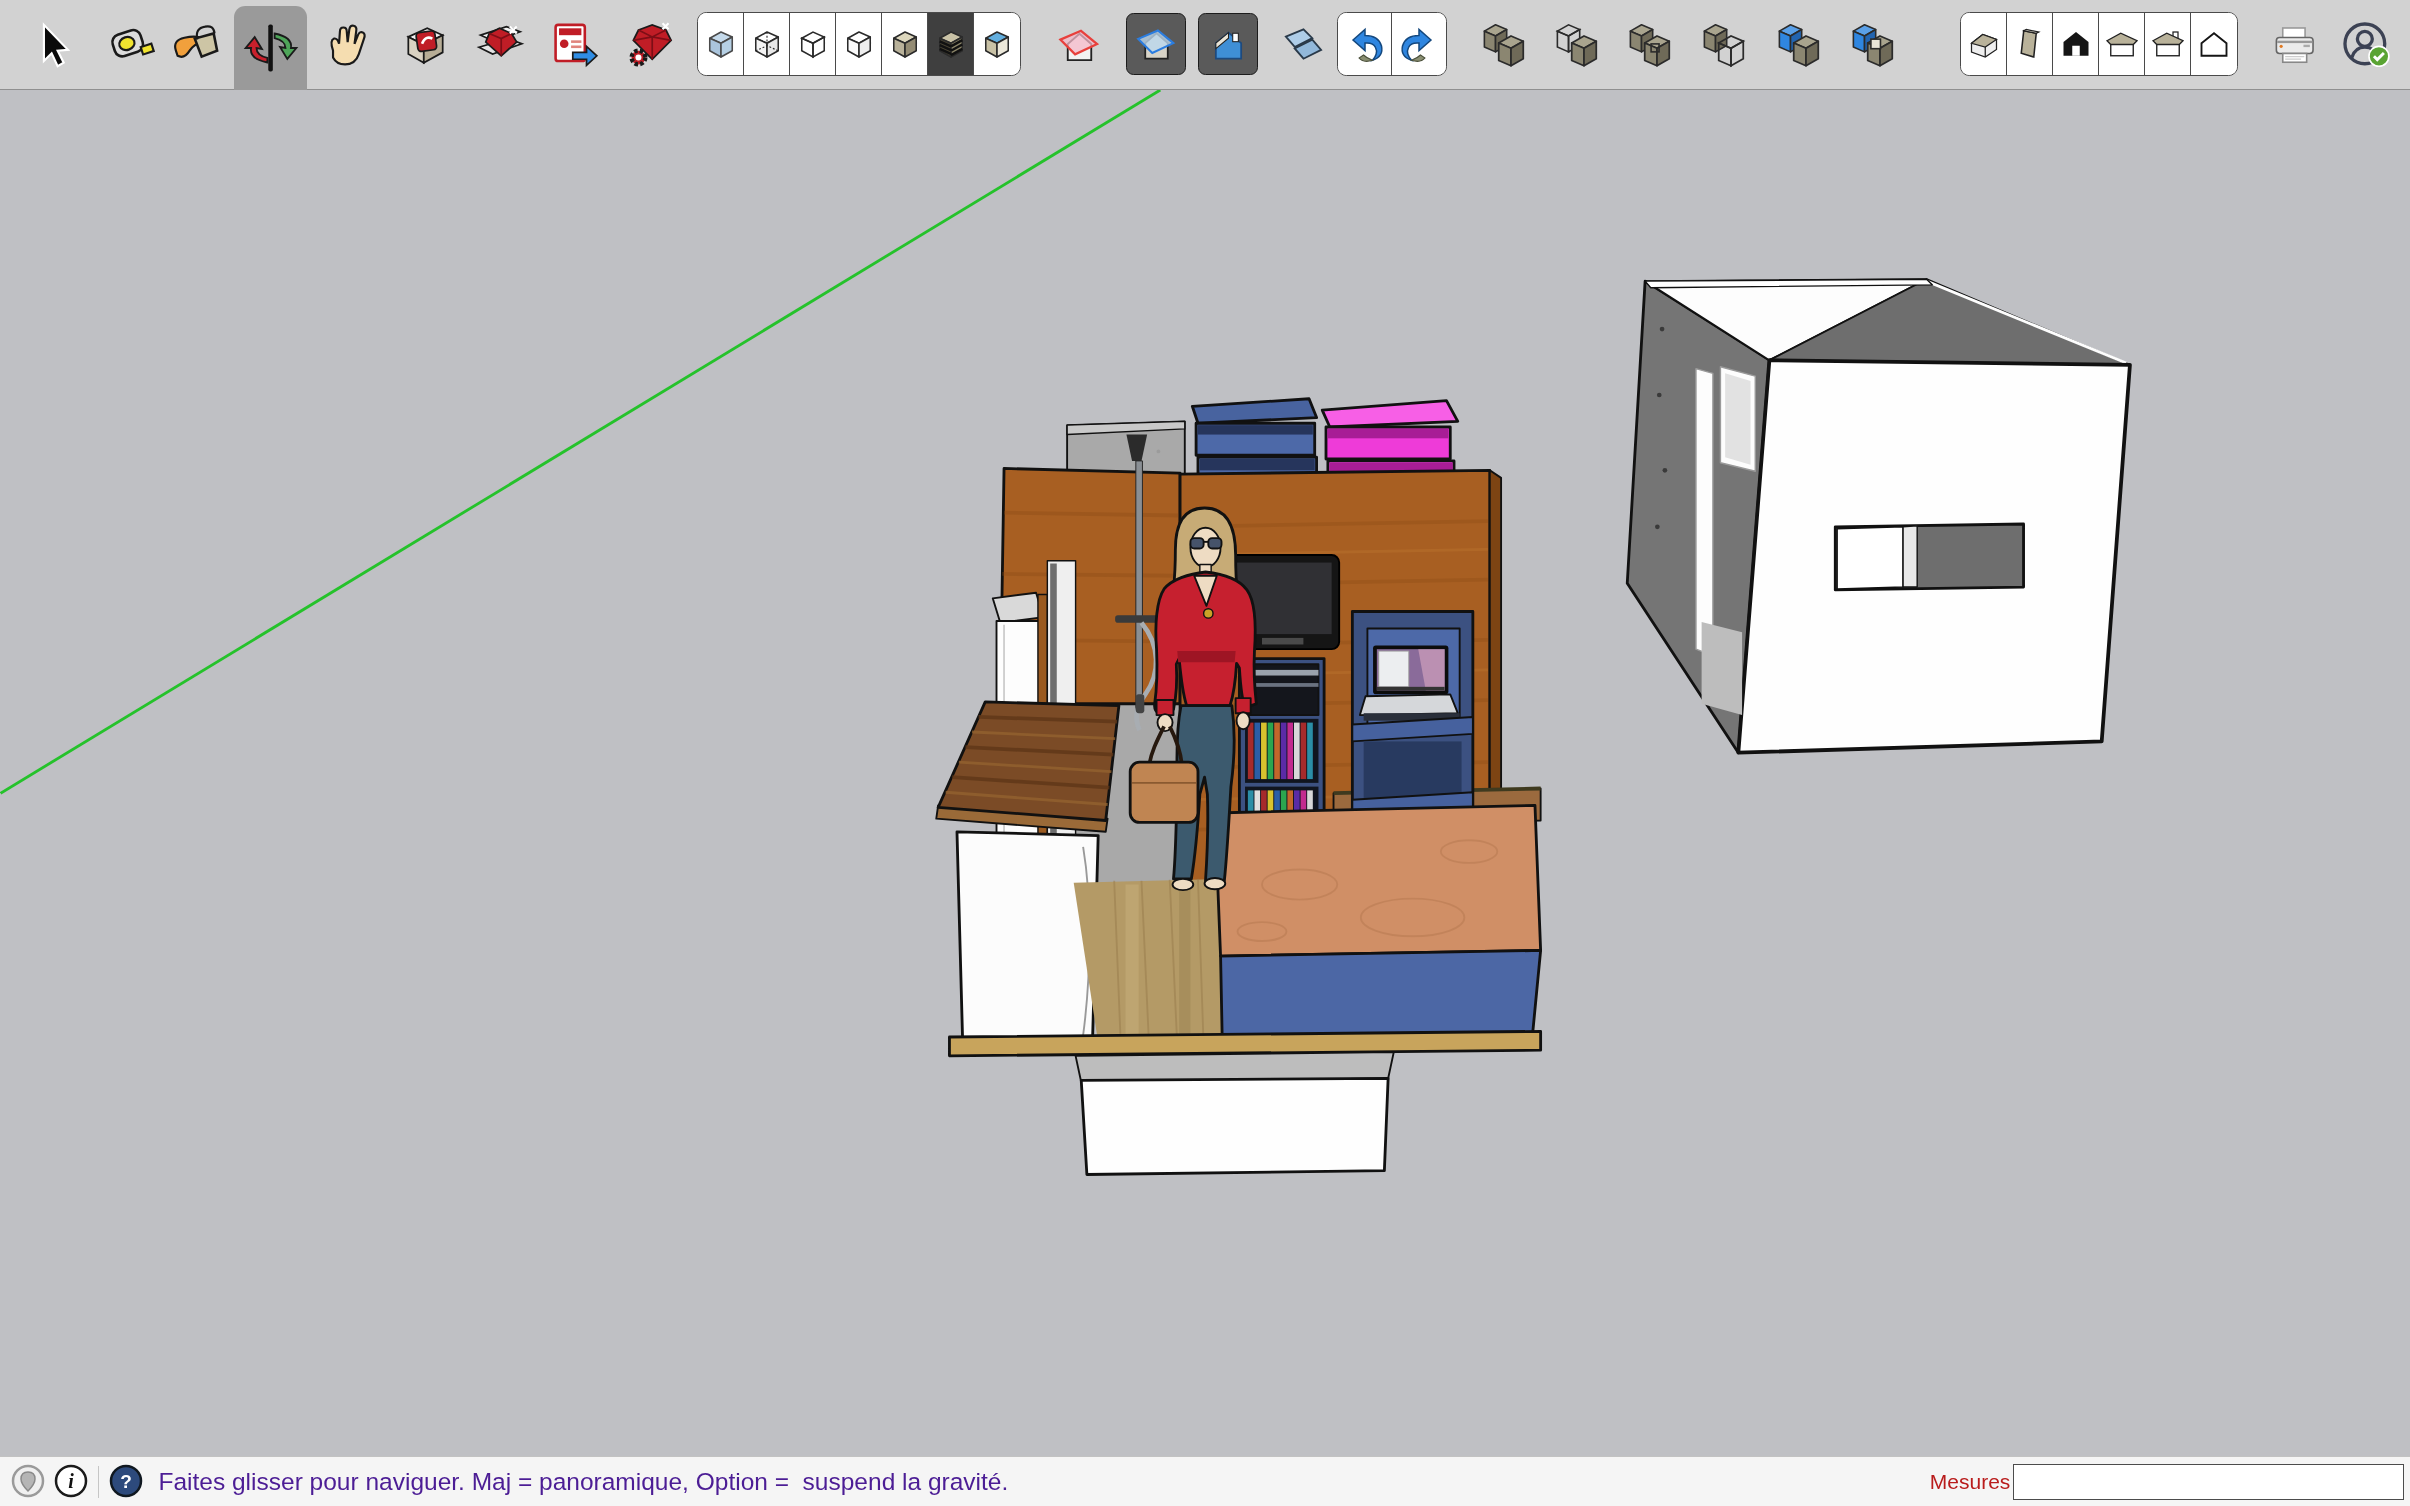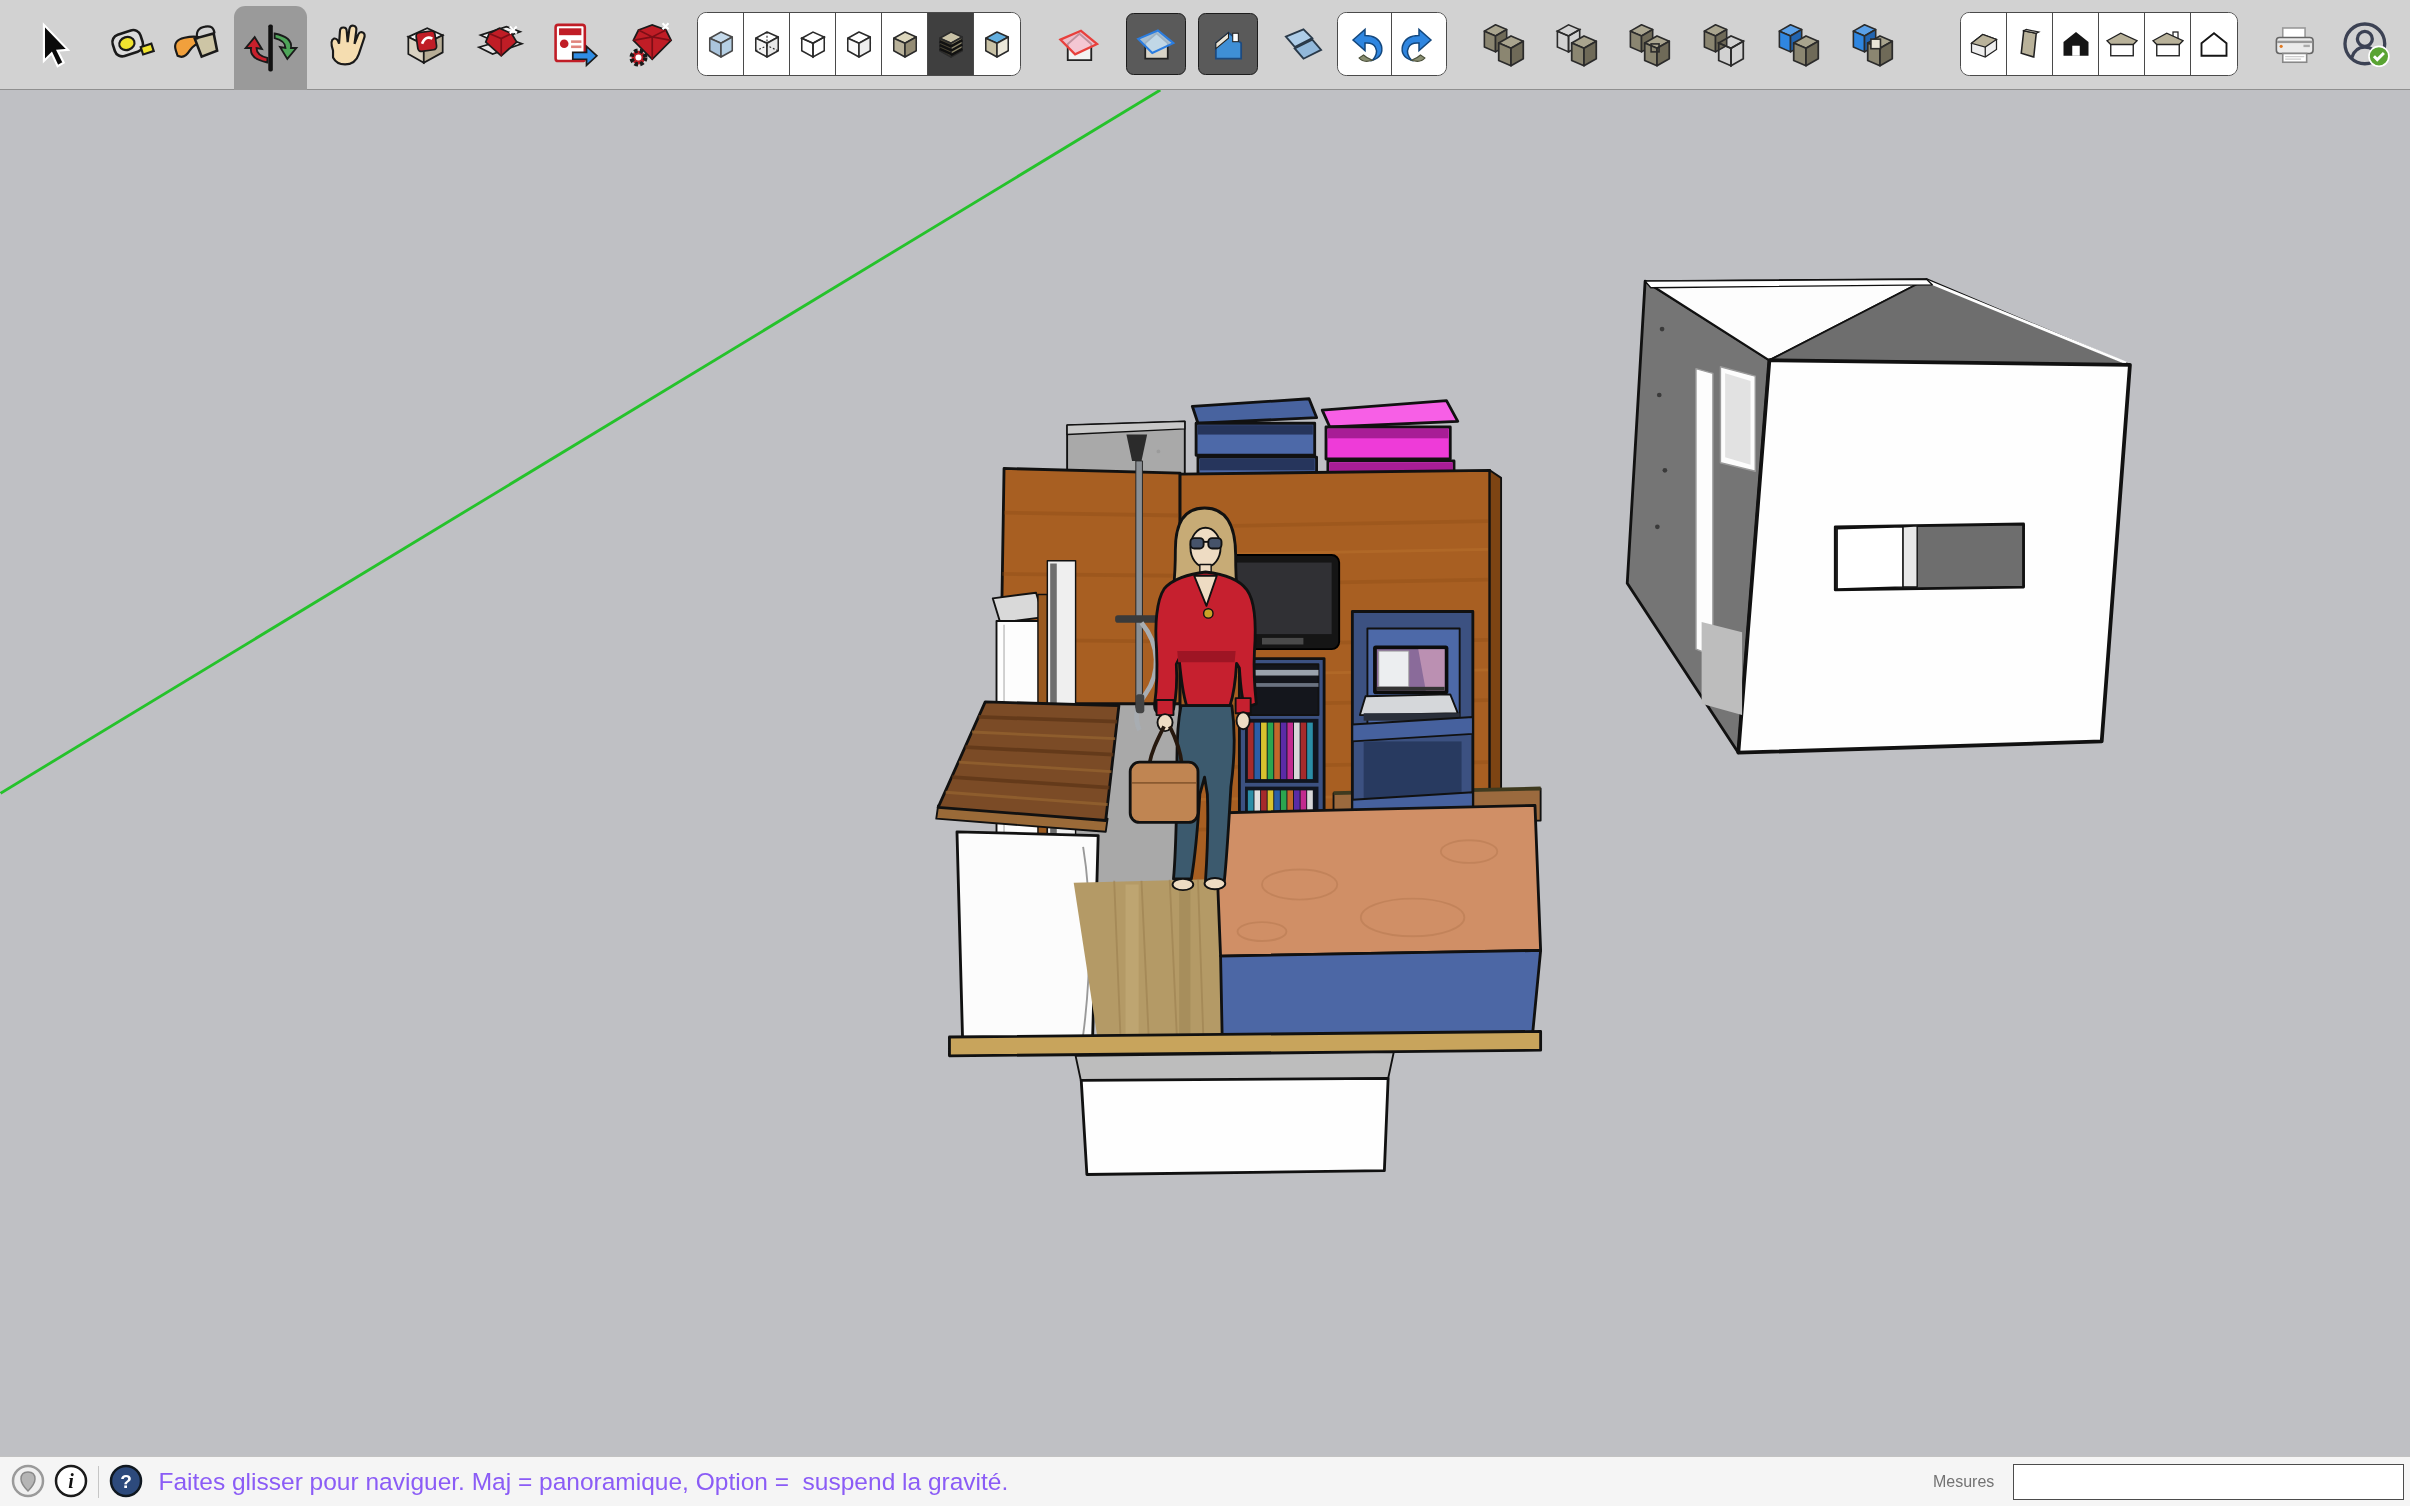--- a/index.html
+++ b/index.html
@@ -13,23 +13,23 @@
   .tb-cell{height:100%;display:flex;align-items:center;justify-content:center;border-right:1.9px solid #4a4a4a;box-sizing:border-box;background:#fff;}
   .tb-cell:last-child{border-right:none;}
   .tb-cell.activecell{background:#3f3f3f;}
   
   .canvas{position:absolute;top:90px;left:0;width:2411px;height:1365px;background:var(--c-canvas,#bfc0c4);}
   .canvas svg{display:block;}
   
   .statusbar{position:absolute;left:0;bottom:0;width:2411px;height:51px;background:#f5f5f5;border-top:0.9px solid #c2c2c2;display:flex;align-items:center;box-sizing:border-box;}
   .sb-icons{display:flex;align-items:center;gap:8.5px;margin-left:11.3px;}
   .sb-sep{width:0.9px;height:32px;background:#c6c6c6;margin:0 1.9px;}
-  .status-message{margin-left:15px;font-size:24.5px;color:#8b5cf6;white-space:pre;}
+  .status-message{margin-left:15px;font-size:24.5px;color:#4c1d95;white-space:pre;}
   .sb-right{margin-left:auto;display:flex;align-items:center;margin-right:7.5px;}
-  .mesures-label{font-size:16px;color:#737373;margin-right:19px;}
+  .mesures-label{font-size:21px;color:#b91c1c;margin-right:3px;}
   .mesures-input{width:377px;height:34px;border:1.9px solid #4c4c4c;background:#fff;font-size:22.6px;font-family:"Liberation Sans",sans-serif;padding:0 5.6px;box-sizing:content-box;}
 </style>
 </head>
 <body>
 
 <div class="toolbar" id="toolbar">
     <button class="tb-btn" style="left: 22.6px; width: 60px; height: 64px;">
       <svg viewBox="0 0 64 64" width="55" height="55">
         <path d="M22 8 L22 50 L31 41 L38 56 L45 52 L38 38 L50 37 Z" fill="#0a0a0a" stroke="#fff" stroke-width="2.5"></path>
       </svg>

